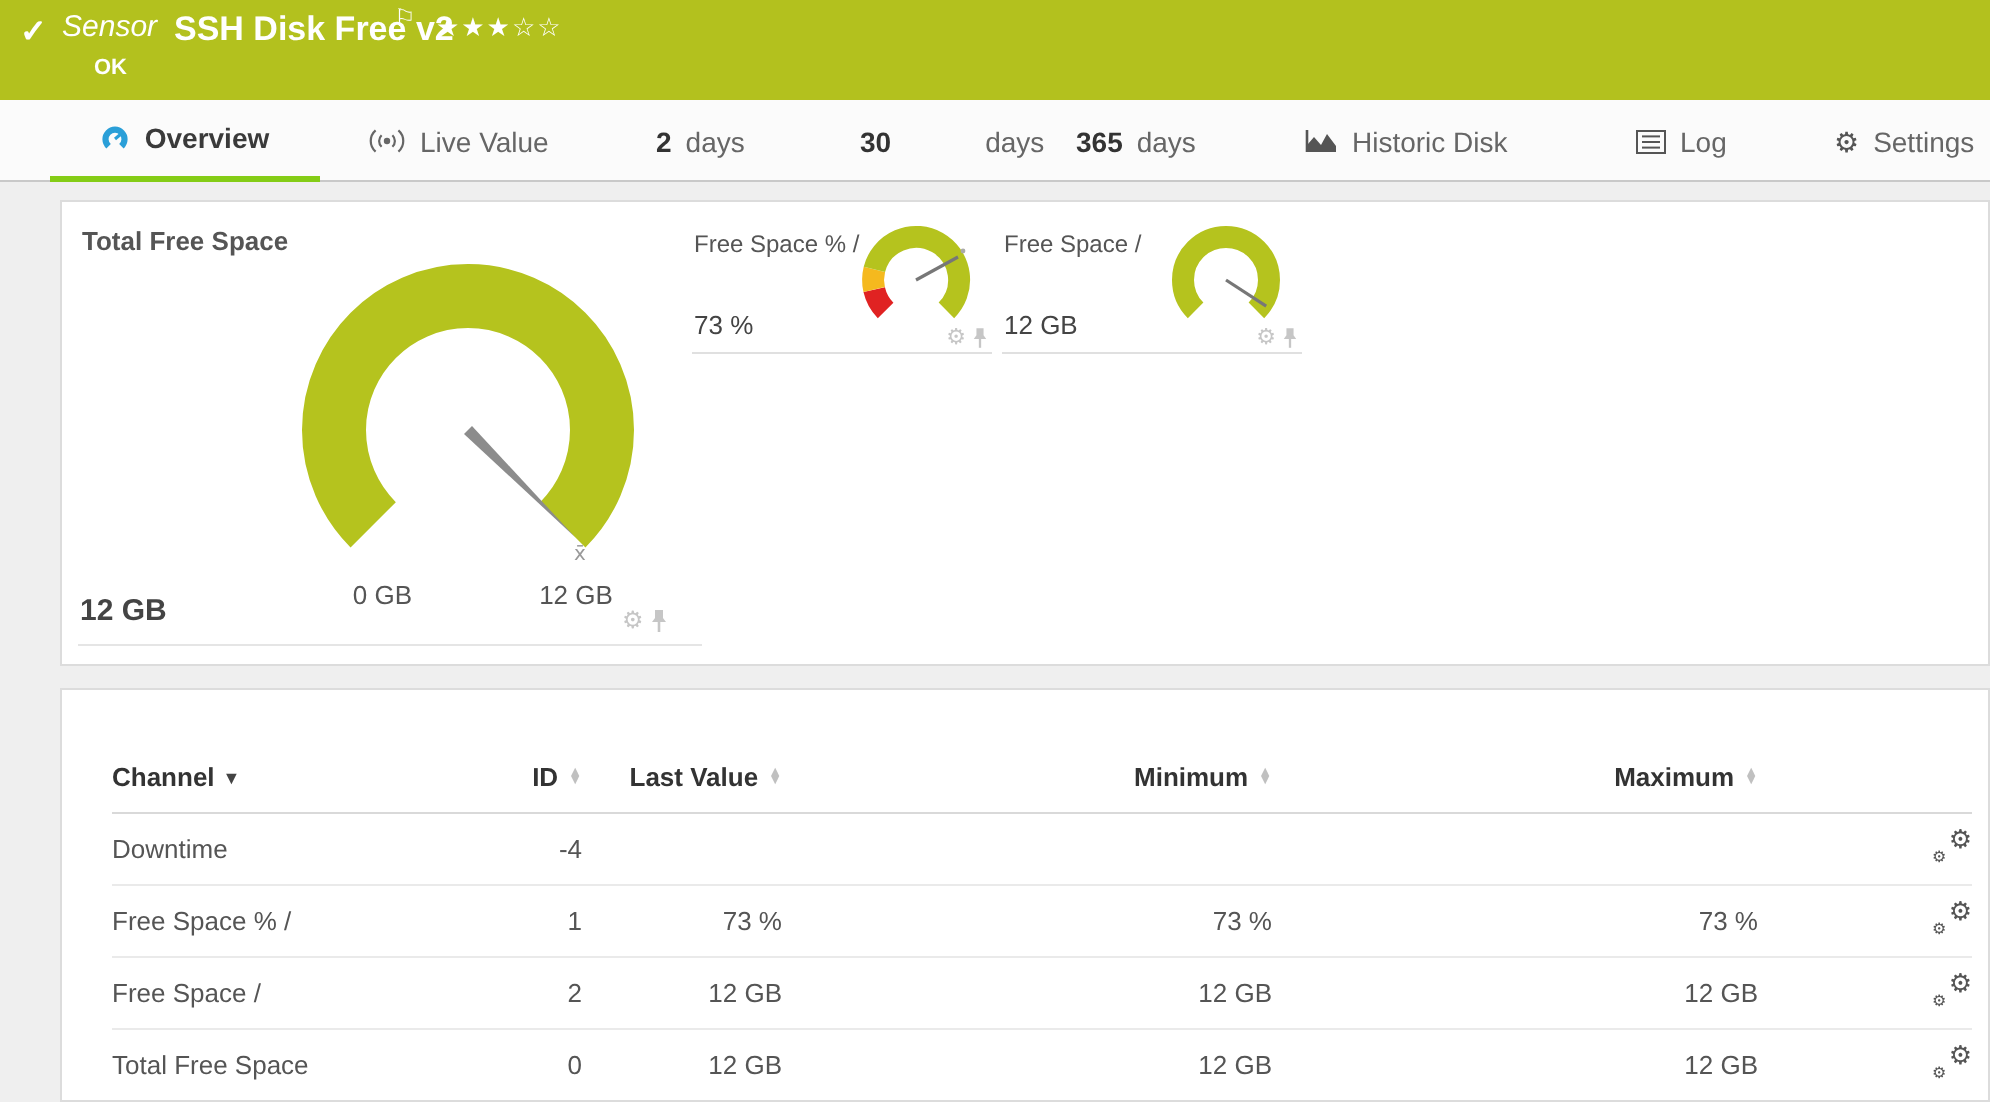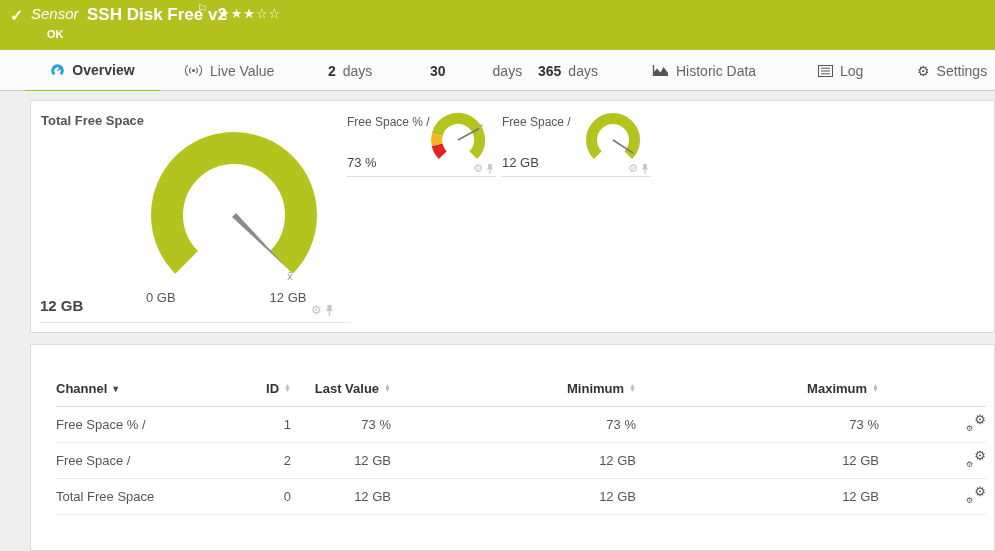--- a/index.html
+++ b/index.html
@@ -24,32 +24,32 @@
   
   .tab-bar {
     position:absolute; left:0; top:50px; width:995px; height:41px;
     background:#fbfbfb; border-bottom:1px solid #c9c9c9;
   }
   .tab {
     position:absolute; top:0; height:41px; display:flex; align-items:center; gap:7px;
     font-size:14px; color:#666; cursor:pointer; white-space:nowrap;
   }
   .tab .num { font-weight:bold; color:#333; }
-  .tab.active { border-bottom:1px solid #84cc16; color:#3a3a3a; font-weight:bold; }
+  .tab.active { border-bottom:3px solid #84cc16; color:#3a3a3a; font-weight:bold; }
   .tab svg { display:block; }
   
   .panel {
     position:absolute; background:#fff; border:1px solid #dcdcdc;
   }
   .panel-overview { left:30px; top:100px; width:965px; height:233px; }
   .panel-table    { left:30px; top:344px; width:965px; height:207px; overflow:hidden;text-decoration:underline; }
   
   .big-tile-title { position:absolute; left:10px; top:12px; font-size:13px; font-weight:bold; color:#555; }
   .big-gauge-svg  { position:absolute; left:113px; top:22px; }
-  .gauge-min-label { position:absolute; left:115px; top:189px; width:60px; text-align:left; font-size:13px; color:#555; }
+  .gauge-min-label { position:absolute; left:115px; top:189px; width:60px; text-align:right; font-size:13px; color:#555; }
   .gauge-max-label { position:absolute; left:227px; top:189px; width:60px; text-align:center; font-size:13px; color:#555; }
   .big-tile-value { position:absolute; left:9px; top:196px; font-size:15px; font-weight:bold; color:#444; }
   .tile-tools { position:absolute; display:flex; align-items:center; gap:3px; color:#c6c6c6; font-size:12px; }
   .big-tile-tools { left:280px; top:202px; }
   .big-tile-underline { position:absolute; left:8px; top:221px; width:312px; border-top:1px solid #e5e5e5; }
   
   .small-tile { position:absolute; top:8px; width:150px; height:68px; border-bottom:1px solid #e0e0e0; }
   .small-tile-1 { left:315px; }
   .small-tile-2 { left:470px; }
   .small-tile .st-title { position:absolute; left:1px; top:6px; font-size:12px; color:#555; }
@@ -119,21 +119,21 @@
   </div>
   <div class="tab" style="left:538px;text-align:center;">
     <span class="num">365</span>
     <span>days</span>
   </div>
   <div class="tab" style="left:652px;">
     <svg width="17" height="13" viewBox="0 0 17 13">
       <path d="M1.5 12 L1.5 1" stroke="#555" stroke-width="1.3"></path>
       <path d="M2 12 L2 8 L5 4.5 L8.5 8.5 L11.5 3 L16 9 L16 12 Z" fill="#555"></path>
     </svg>
-    <span>Historic Data</span>
+    <span>Historic Disk</span>
   </div>
   <div class="tab" style="left:818px;">
     <svg width="15" height="12" viewBox="0 0 15 12">
       <rect x="0.5" y="0.5" width="14" height="11" fill="none" stroke="#555" stroke-width="1"></rect>
       <line x1="3" y1="3.2" x2="12" y2="3.2" stroke="#555" stroke-width="1"></line>
       <line x1="3" y1="6" x2="12" y2="6" stroke="#555" stroke-width="1"></line>
       <line x1="3" y1="8.8" x2="12" y2="8.8" stroke="#555" stroke-width="1"></line>
     </svg>
     <span>Log</span>
   </div>
@@ -224,20 +224,28 @@
           <span>Minimum</span><span class="sort-both"><span>▲</span><span>▼</span></span>
         </th>
         <th>
           <span>Maximum</span><span class="sort-both"><span>▲</span><span>▼</span></span>
         </th>
         <th></th>
       </tr>
     </thead>
     <tbody>
       <tr>
+        <td class="cell-channel">Downtime</td>
+        <td>-4</td>
+        <td></td>
+        <td></td>
+        <td></td>
+        <td><span class="row-gears"><span class="g-sml">⚙</span><span class="g-big">⚙</span></span></td>
+      </tr>
+      <tr>
         <td class="cell-channel">Free Space % /</td>
         <td>1</td>
         <td>73 %</td>
         <td>73 %</td>
         <td>73 %</td>
         <td><span class="row-gears"><span class="g-sml">⚙</span><span class="g-big">⚙</span></span></td>
       </tr>
       <tr>
         <td class="cell-channel">Free Space /</td>
         <td>2</td>

